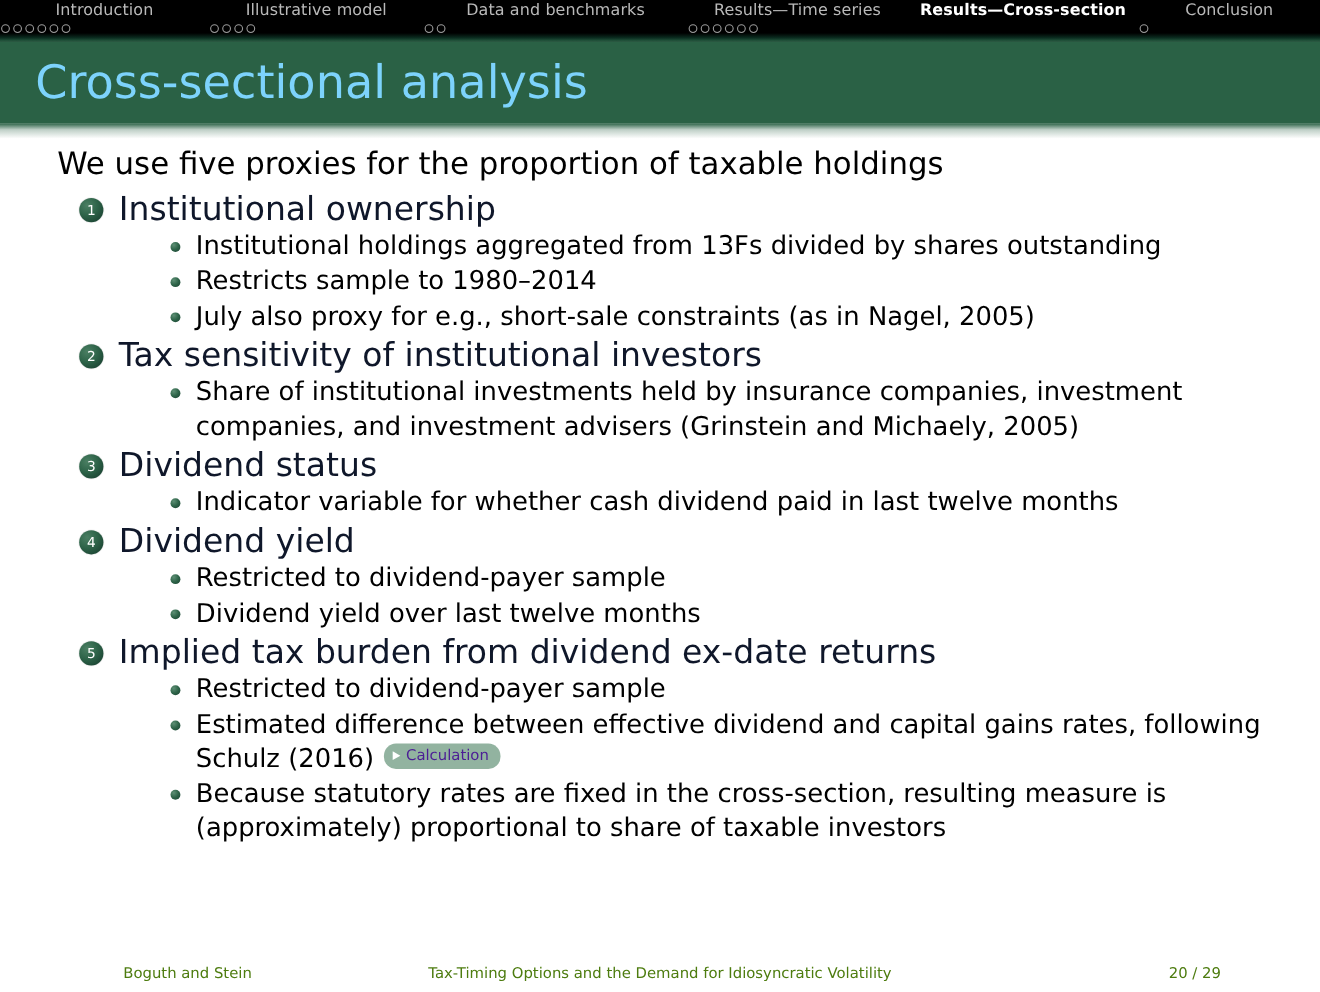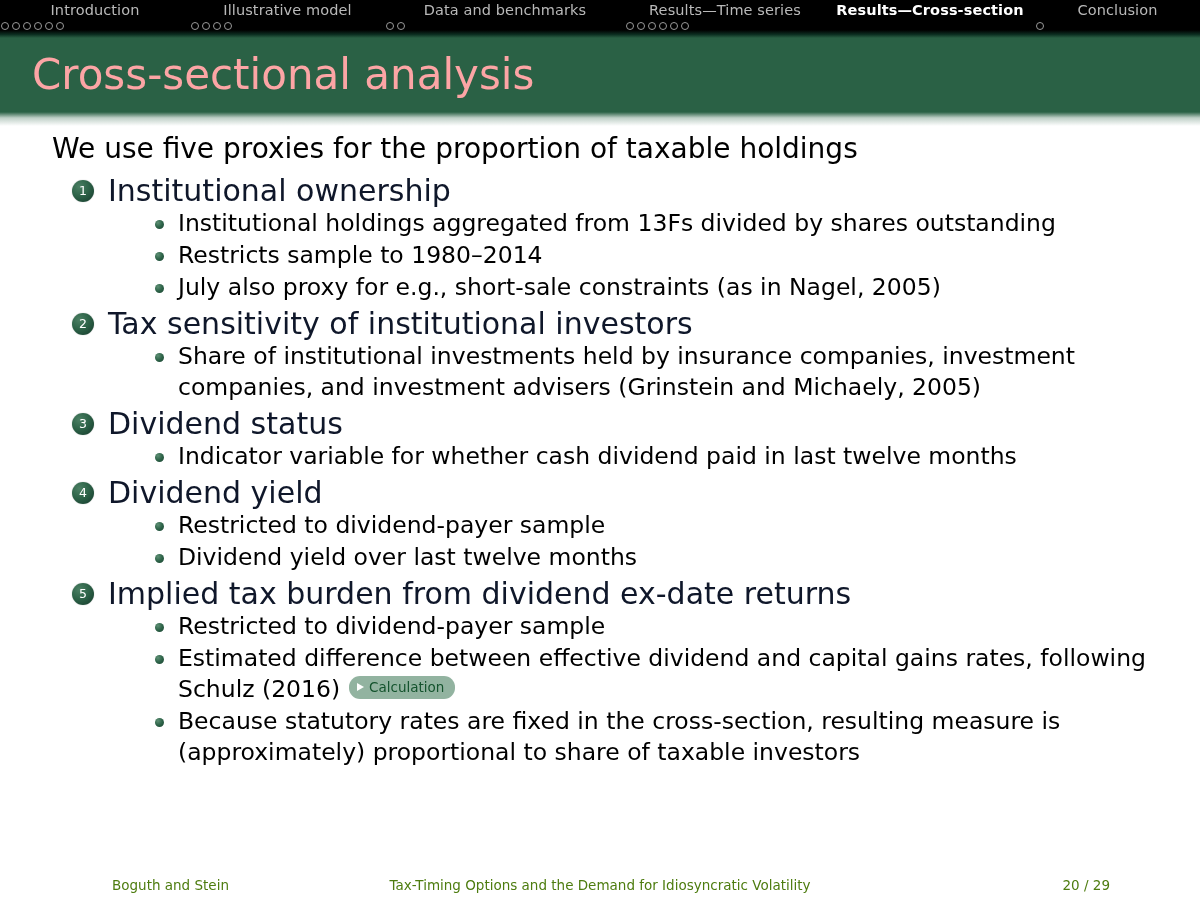--- a/index.html
+++ b/index.html
@@ -74,21 +74,21 @@
   .titlebar {
     position: absolute;
     top: 38px; left: 0;
     width: 1200px;
     height: 74px;
     background: #2a6145;
     display: flex;
     align-items: center;
   }
   .title-text {
-    color: #fca5a5;
+    color: #7dd3fc;
     font-size: 42px;
     line-height: 46px;
     margin-left: 32px;
     font-weight: normal;
     letter-spacing: 0px;
   }
   .title-fade {
     position: absolute;
     top: 112px; left: 0;
     width: 1200px;
@@ -173,21 +173,21 @@
     margin-left: 14px;
     color: #000000;
     max-width: 970px;
   }
 
   .calc-pill {
     display: inline-flex;
     align-items: center;
     gap: 5px;
     background: #92b3a0;
-    color: #14532d;
+    color: #4c1d95;
     border-radius: 11px;
     padding: 2px 11px 3px 8px;
     font-size: 13.5px;
     line-height: 18px;
     vertical-align: middle;
     margin-left: 9px;
     position: relative;
     top: -3px;
   }
   .calc-tri {

